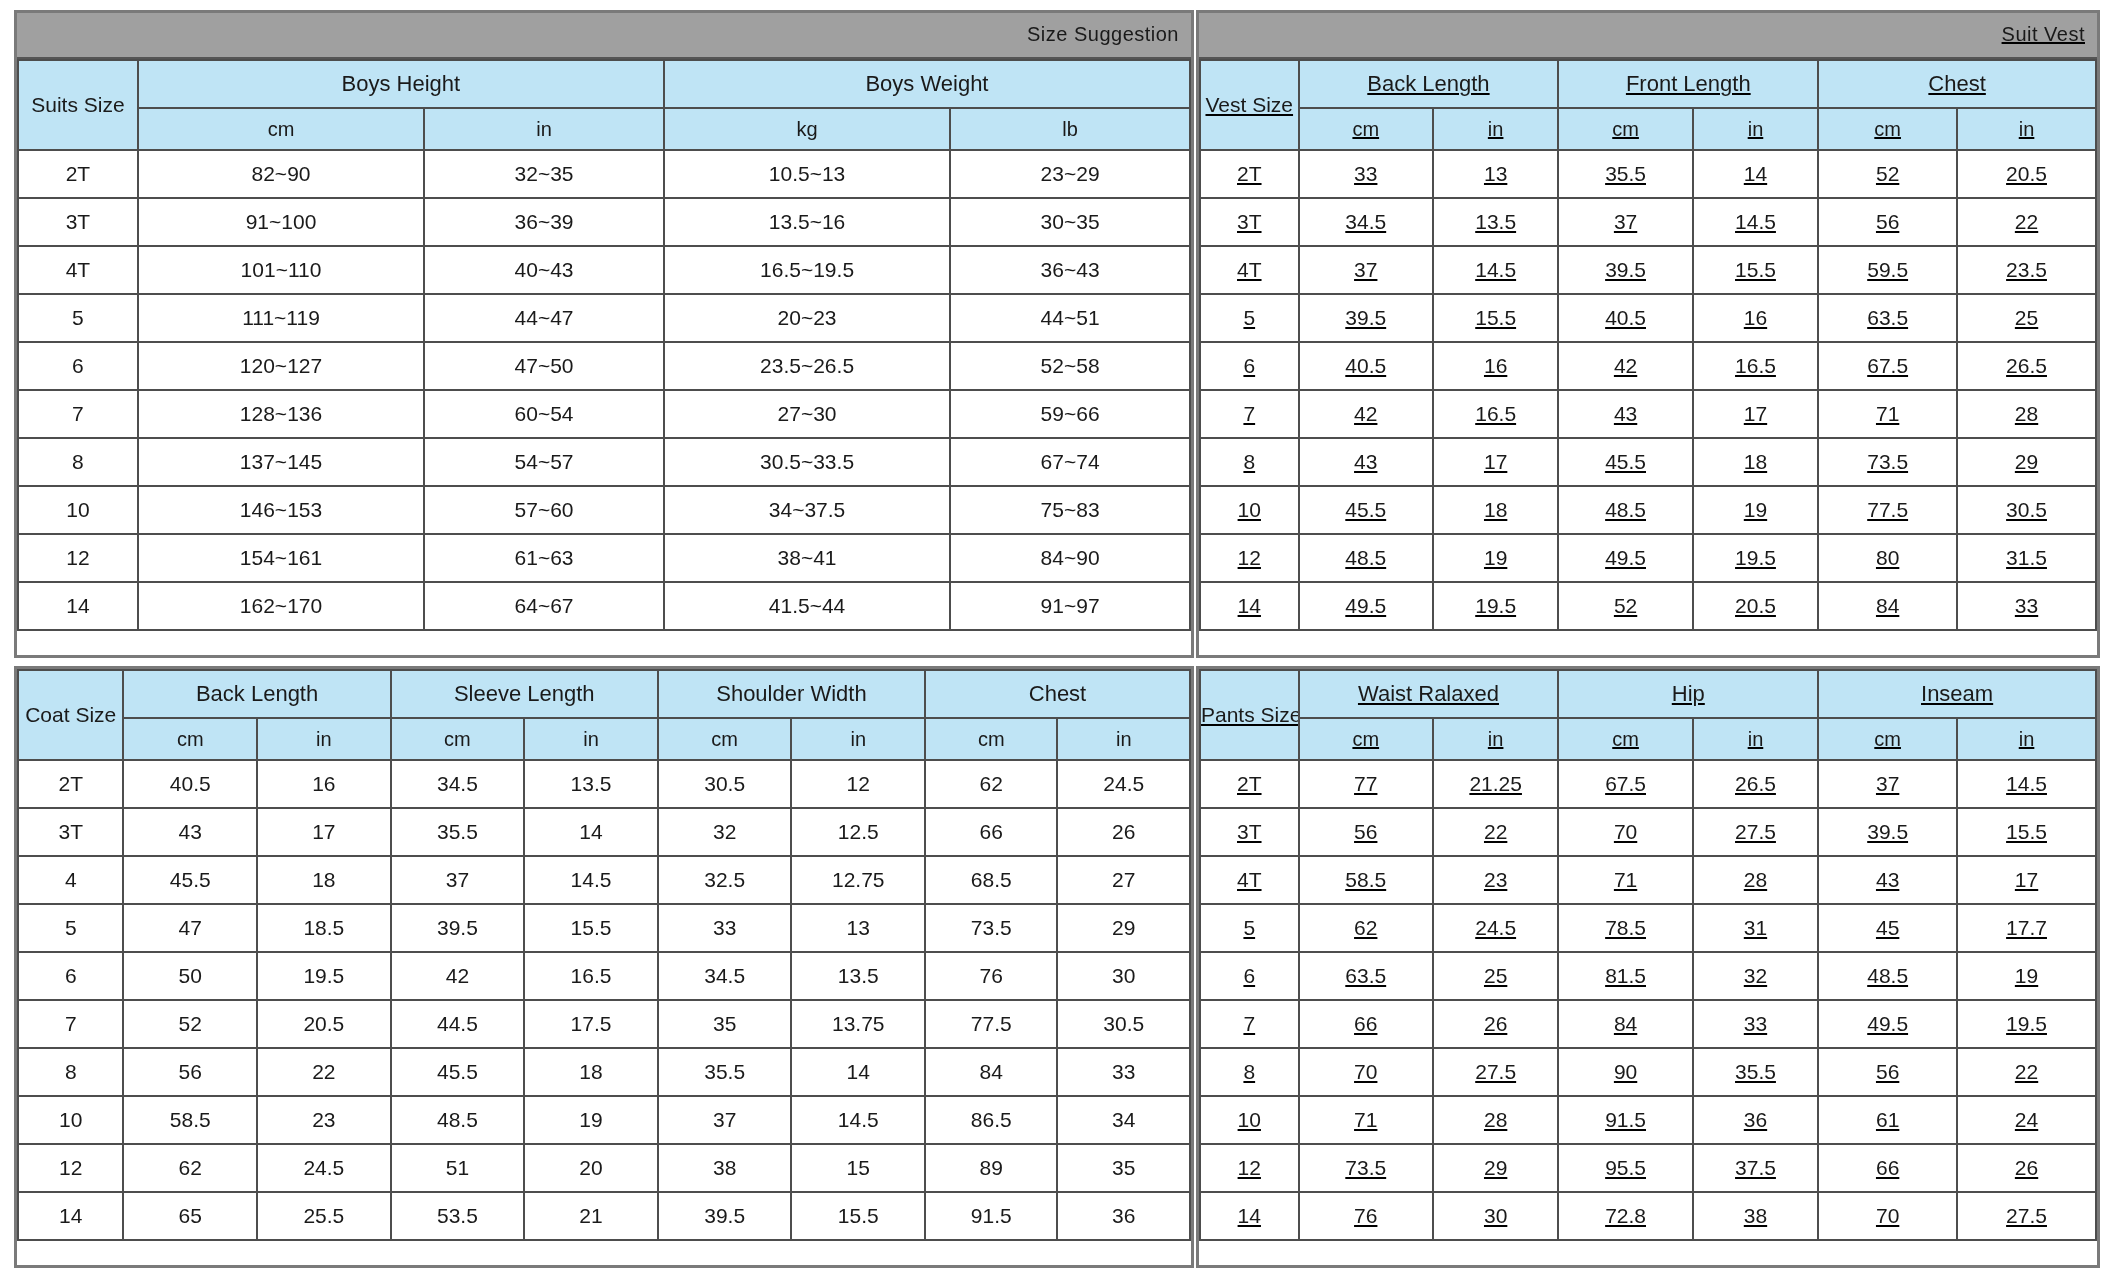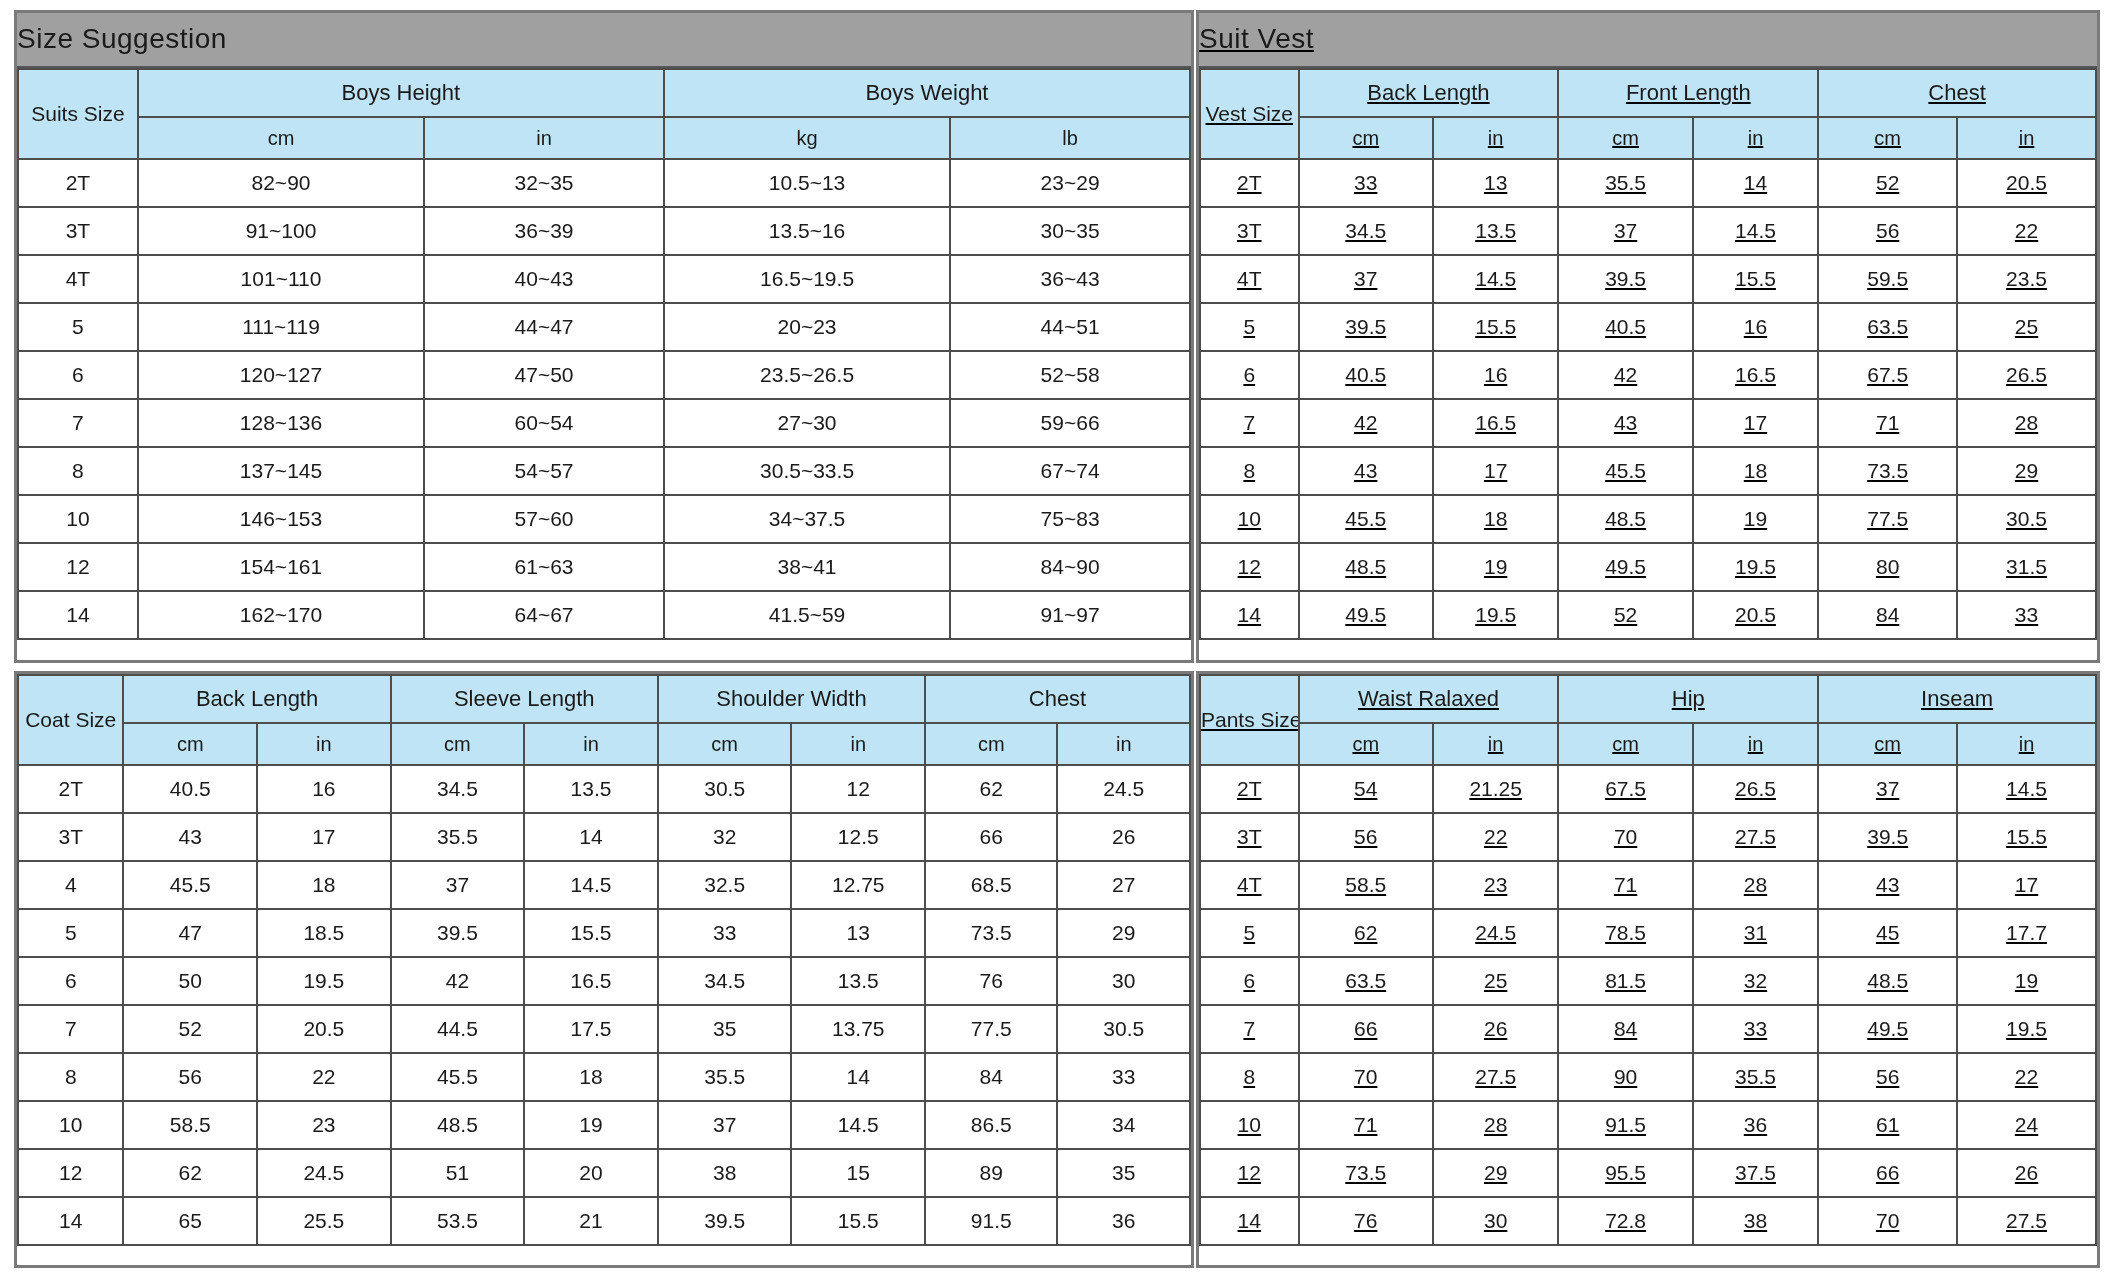--- a/index.html
+++ b/index.html
@@ -43,22 +43,22 @@
   }
   .panel-top {
     grid-row: 1 / 2;
   }
   .panel-bot {
     grid-row: 2 / 3;
   }
   .panel-title {
     background: #a0a0a0;
     color: #1a1a1a;
-    text-align: left;
-    font-size: 28px;
+    text-align: right;
+    font-size: 20px;
     letter-spacing: 0.5px;
     padding: 10px 12px 11px 0;
     border-bottom: 2px solid #555;
   }
   table {
     border-collapse: collapse;
     width: 100%;
     table-layout: fixed;
   }
   th, td {
@@ -184,21 +184,21 @@
               <td>12</td>
               <td>154~161</td>
               <td>61~63</td>
               <td>38~41</td>
               <td>84~90</td>
             </tr>
             <tr>
               <td>14</td>
               <td>162~170</td>
               <td>64~67</td>
-              <td>41.5~59</td>
+              <td>41.5~44</td>
               <td>91~97</td>
             </tr>
           </tbody>
       </table>
     </div>
 
     <div class="panel panel-right panel-top">
       <div class="panel-title">Suit Vest</div>
       <table>
         <colgroup>
@@ -491,21 +491,21 @@
             <th class="sub">in</th>
             <th class="sub">cm</th>
             <th class="sub">in</th>
             <th class="sub">cm</th>
             <th class="sub">in</th>
           </tr>
         </thead>
         <tbody>
             <tr>
               <td>2T</td>
-              <td>54</td>
+              <td>77</td>
               <td>21.25</td>
               <td>67.5</td>
               <td>26.5</td>
               <td>37</td>
               <td>14.5</td>
             </tr>
             <tr>
               <td>3T</td>
               <td>56</td>
               <td>22</td>

